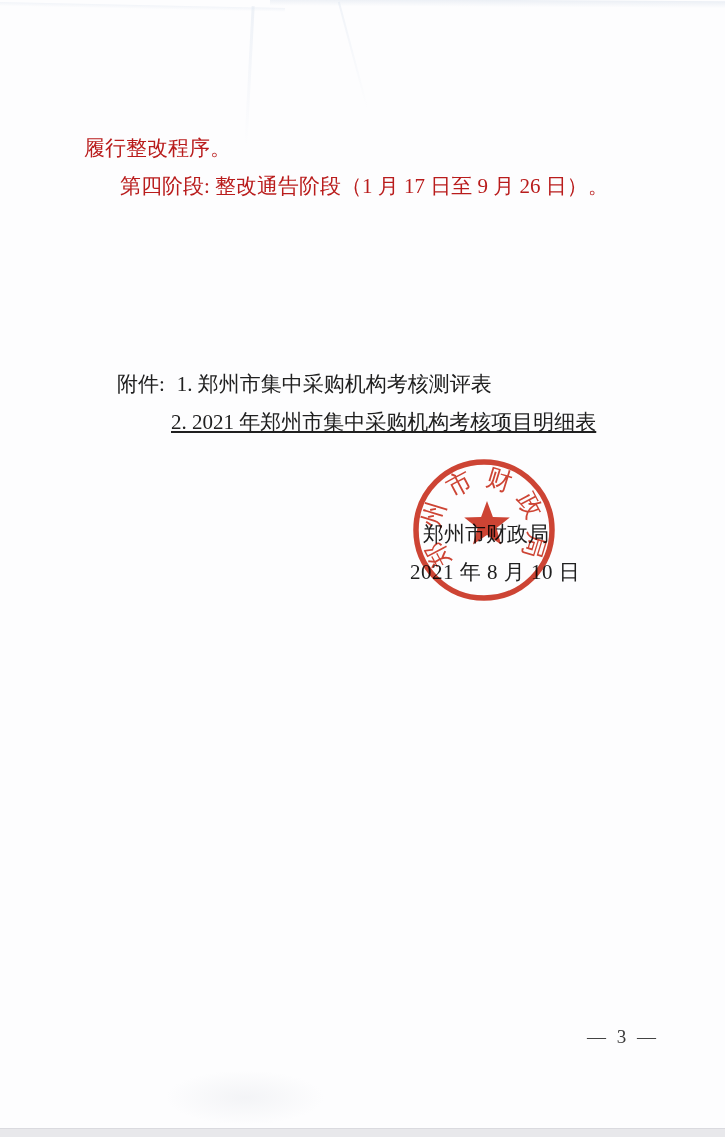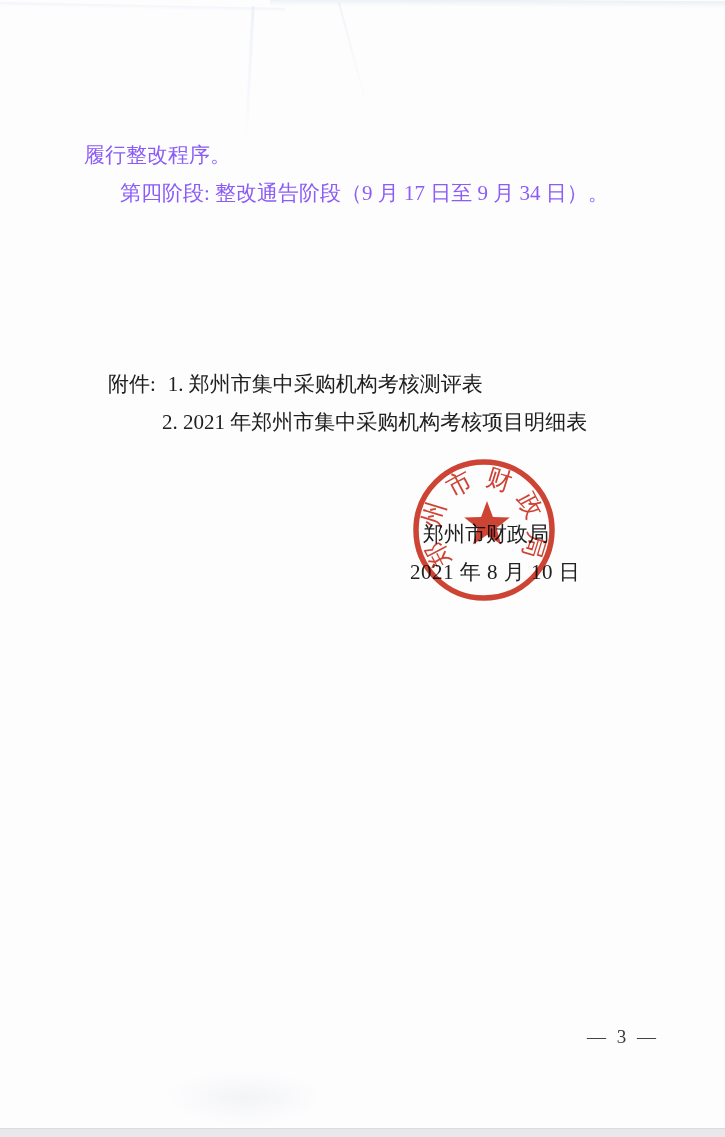--- a/index.html
+++ b/index.html
@@ -36,35 +36,35 @@
     position:absolute;left:165px;top:1070px;width:160px;height:55px;
     background:radial-gradient(ellipse at center,rgba(206,210,218,.35),rgba(255,255,255,0) 70%);
     opacity:.6;
   }
   .scan-strip-bottom{
     position:absolute;left:0;bottom:0;width:725px;height:8px;
     background:#e7e7ea;border-top:1px solid #d9d9de;opacity:.95;
   }
   
   .body-text{
-    position:absolute;left:84px;top:136px;width:560px;
+    position:absolute;left:84px;top:129px;width:560px;
     font-size:21px;line-height:38px;
     text-align:justify;text-justify:inter-ideograph;
-    color:#8b5cf6;
+    color:#b91c1c;
   }
   .body-text p{margin:0;}
   .body-text p.indent{text-indent:36px;}
   
   .attachments{
-    position:absolute;left:75px;top:365px;width:570px;
+    position:absolute;left:84px;top:365px;width:570px;
     font-size:21px;line-height:38px;color:#202020;
   }
   .att-line1{padding-left:33px;}
   .att-label{margin-right:12px;}
-  .att-line2{padding-left:87px;}
+  .att-line2{padding-left:87px;text-decoration:underline;}
   
   .signature{
     position:absolute;left:374px;top:516px;width:224px;
     text-align:center;font-size:21px;color:#202020;
   }
   .sig-org{line-height:36px;}
   .sig-date{line-height:36px;margin-top:2px;transform:translateX(9px);letter-spacing:.5px;}
   
   .seal{
     position:absolute;left:409px;top:455px;width:150px;height:150px;
@@ -85,21 +85,21 @@
 
   <div class="scan-strip-top-right"></div>
   <div class="scan-strip-top-left"></div>
   <div class="scan-crease-1"></div>
   <div class="scan-crease-2"></div>
   <div class="scan-smudge"></div>
   <div class="scan-strip-bottom"></div>
 
   <div class="body-text">
     <p>履行整改程序。</p>
-    <p class="indent">第四阶段: 整改通告阶段（9 月 17 日至 9 月 34 日）。</p>
+    <p class="indent">第四阶段: 整改通告阶段（1 月 17 日至 9 月 26 日）。</p>
   </div>
 
   <div class="attachments">
     <div class="att-line1">
       <span class="att-label">附件:</span><span>1. 郑州市集中采购机构考核测评表</span>
     </div>
     <div class="att-line2">
       <span>2. 2021 年郑州市集中采购机构考核项目明细表</span>
     </div>
   </div>

